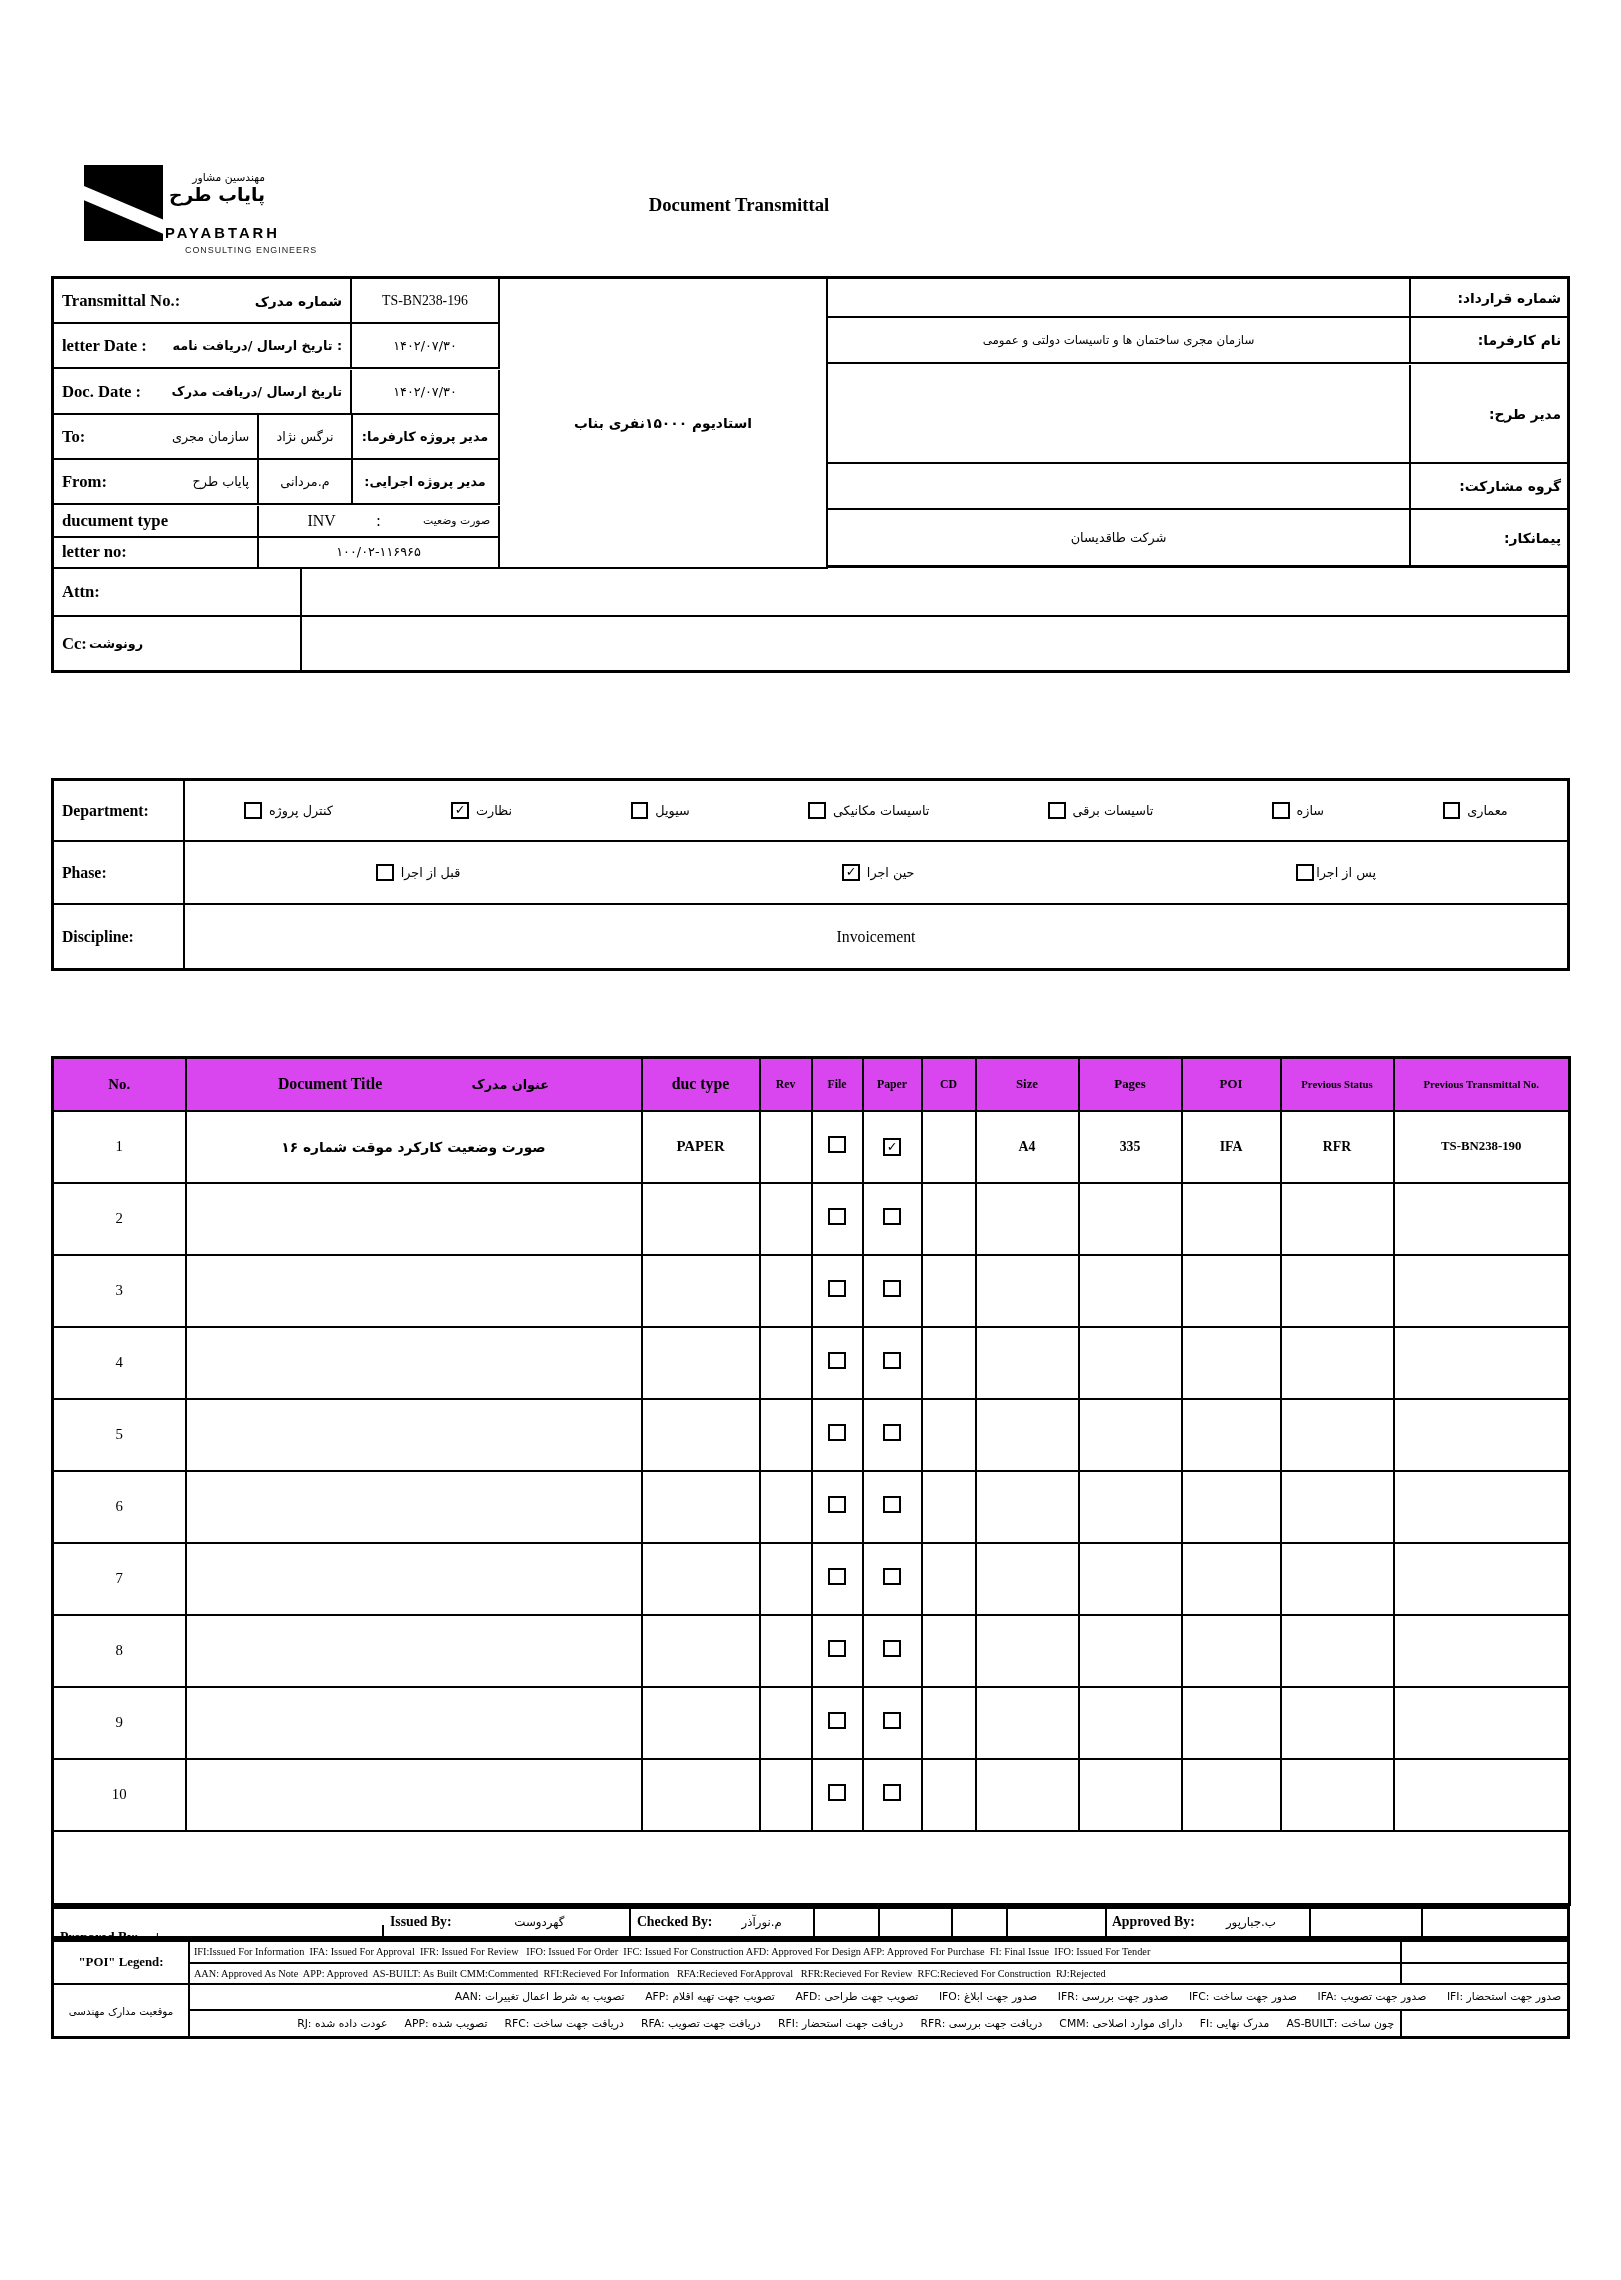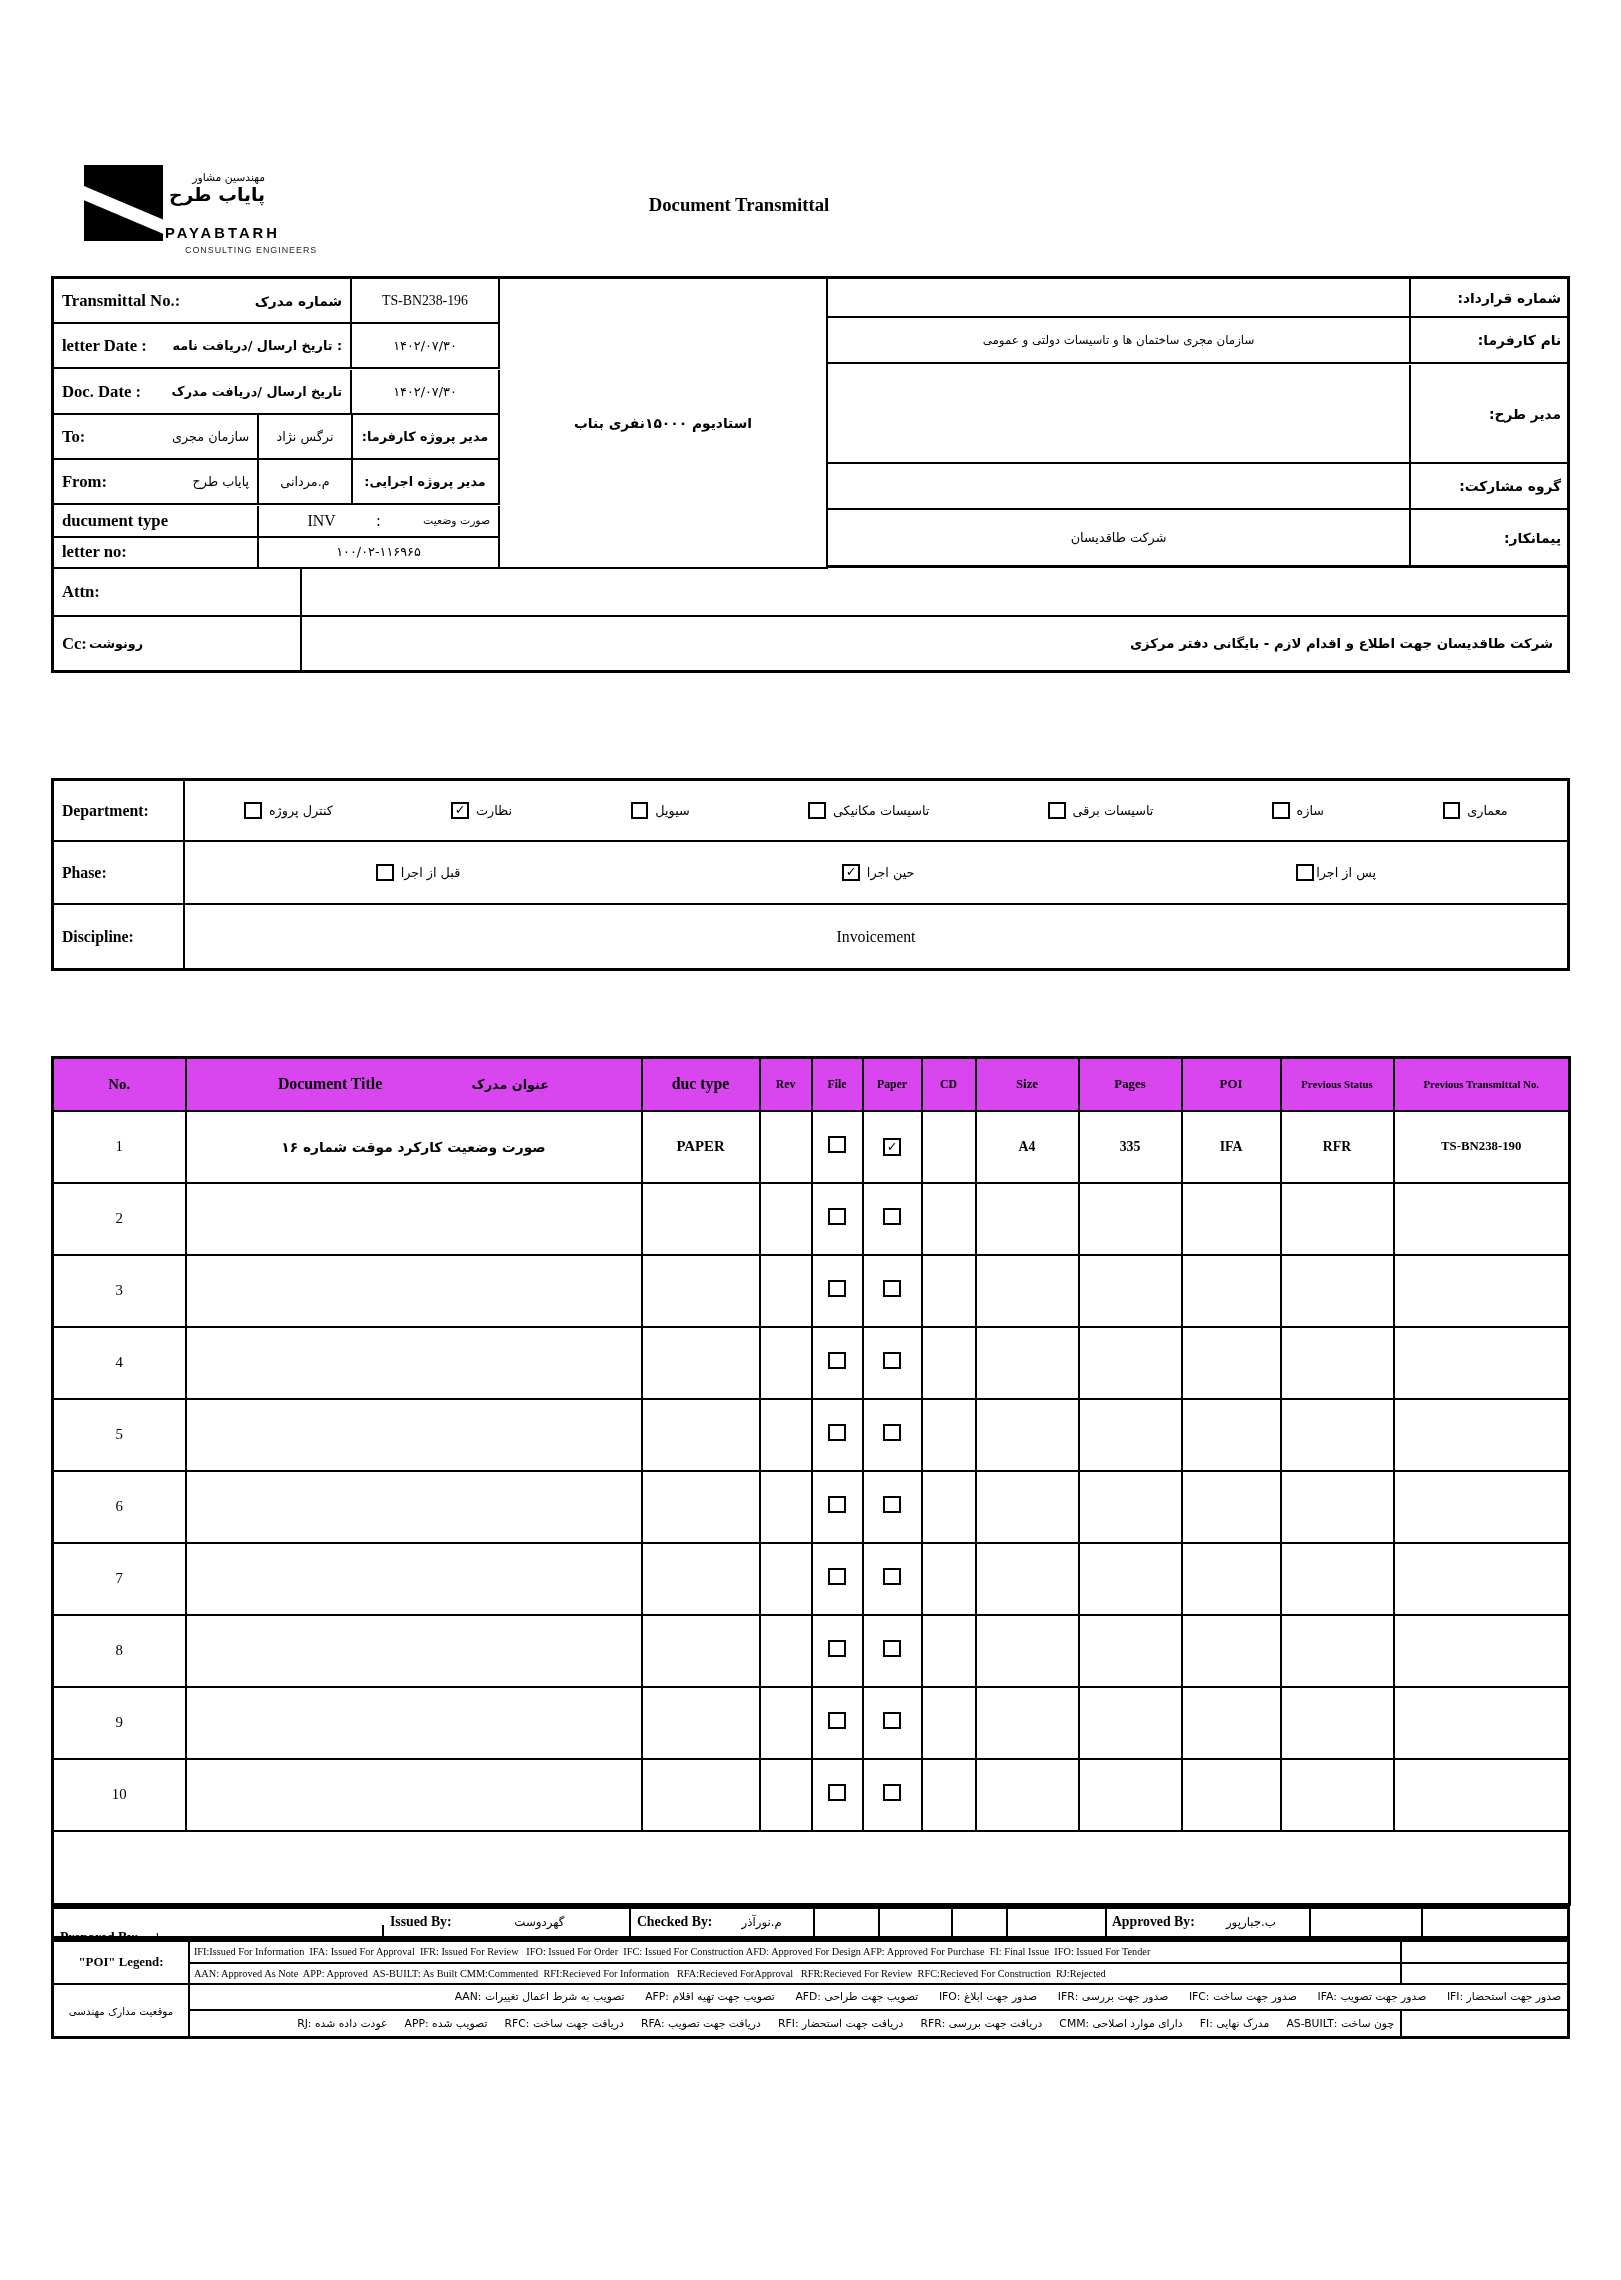--- a/index.html
+++ b/index.html
@@ -125,21 +125,20 @@
 
     <div class="ac br bb pad" style="left:0;top:290px;width:248px;height:48px;">
       <span class="en b" style="font-size:16.7px;">Attn:</span>
     </div>
     <div class="ac bb" style="left:248px;top:290px;width:1265px;height:48px;"></div>
 
     <div class="ac br pad" style="left:0;top:338px;width:248px;height:53px;gap:2px;">
       <span class="en b" style="font-size:16.7px;">Cc:</span>
       <span class="fa b" style="font-size:12.8px;">رونوشت</span>
     </div>
-    <div class="ac rgt fa b" dir="rtl" style="left:248px;top:338px;width:1265px;height:53px;font-size:13.3px;padding:0 13.8px;justify-content:flex-start;">شرکت طاقدیسان جهت اطلاع و اقدام لازم - بایگانی دفتر مرکزی</div>
   </div>
 
   <div class="frame" style="left:51px;top:778px;width:1519px;height:193px;">
     <div class="ac br bb pad" style="left:0;top:0;width:131px;height:61px;">
       <span class="en b" style="font-size:15.8px;">Department:</span>
     </div>
     <div class="ac bb" style="left:131px;top:0;width:1382px;height:61px;justify-content:space-around;">
       <span style="display:inline-flex;align-items:center;gap:6.9px;">
         <span class="cb cb-sm"></span>
         <span class="fa" style="font-size:12.8px;">کنترل پروژه</span>

